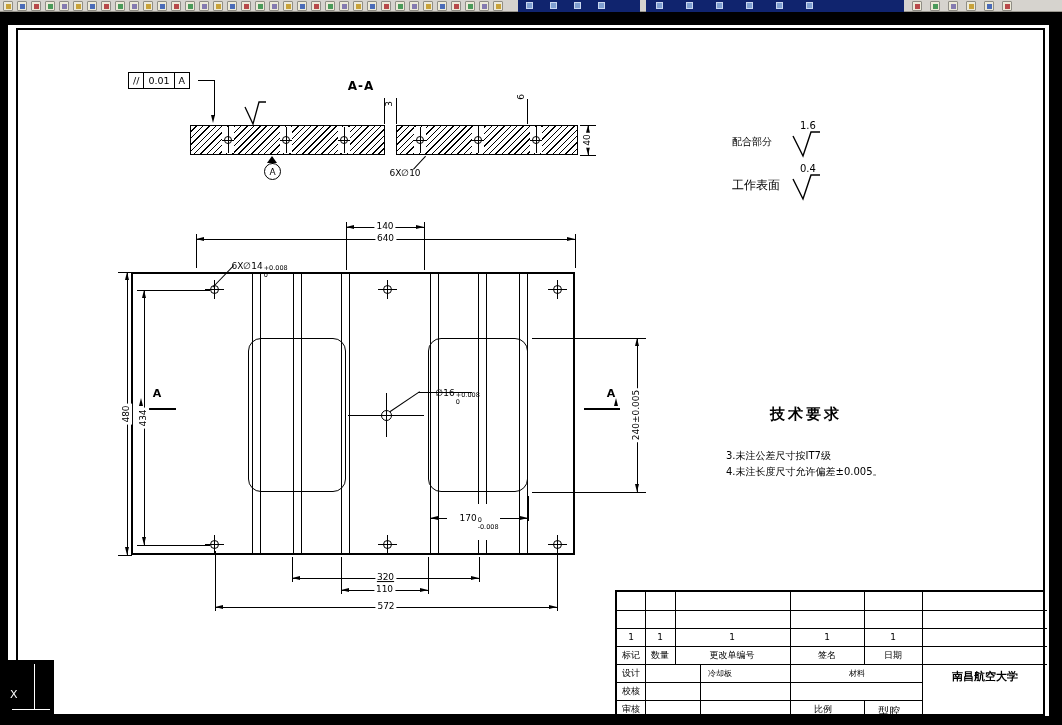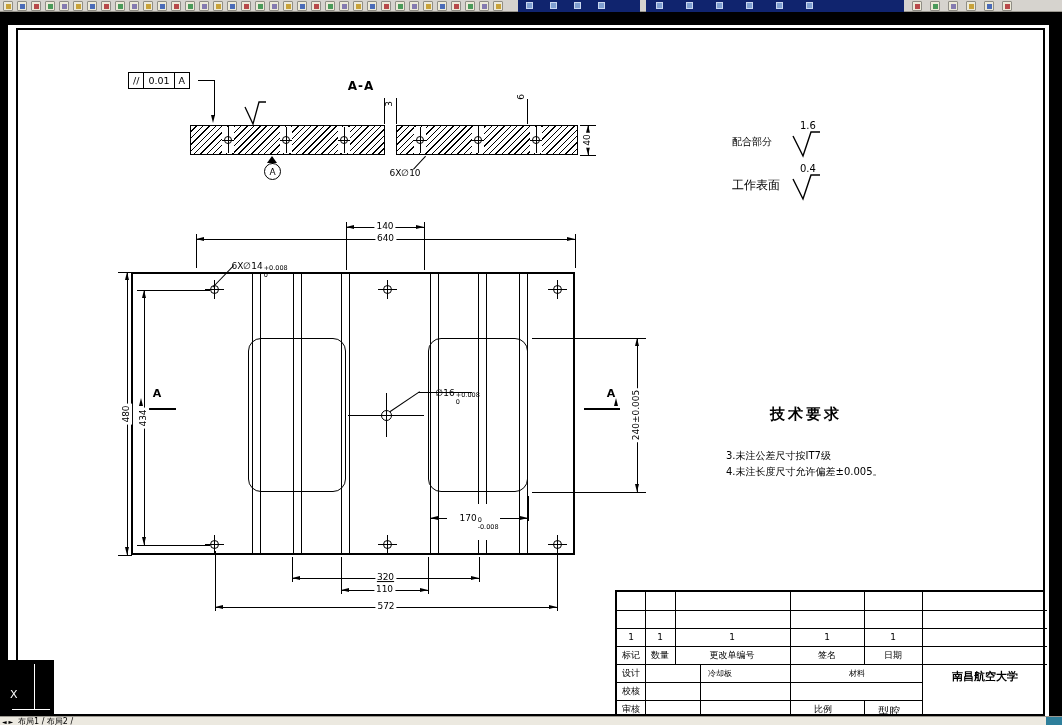--- a/index.html
+++ b/index.html
@@ -244,25 +244,20 @@
       <div class="tb-t" style="left: 196px; top: 117px; padding-left: 20px;">比例</div>
       <div class="tb-t" style="left: 272px; top: 119px; font-size: 11px;">型腔</div>
     </div>
 
   <div id="ucs">
     <div class="ucs-l" style="left:26px;top:4px;width:1px;height:46px"></div>
     <div class="ucs-l" style="left:4px;top:49px;width:38px;height:1px"></div>
     <span style="position:absolute;left:2px;top:28px;color:#fff;font-size:11px">X</span>
   </div>
 
-  <div id="statusbar">
-    <span class="nav">◄ ►</span>
-    <span class="tabs">布局1 / 布局2 /</span>
-    <div class="corner"></div>
-  </div>
 
 <div class="wstrip" style="left: 222px; top: 127px; width: 12px; height: 26px;"></div>
     <div class="hole sm" style="left: 224px; top: 136px; width: 8px; height: 8px;"></div>
     <div class="wstrip" style="left: 280px; top: 127px; width: 12px; height: 26px;"></div>
     <div class="hole sm" style="left: 282px; top: 136px; width: 8px; height: 8px;"></div>
     <div class="wstrip" style="left: 338px; top: 127px; width: 12px; height: 26px;"></div>
     <div class="hole sm" style="left: 340px; top: 136px; width: 8px; height: 8px;"></div>
     <div class="wstrip" style="left: 414px; top: 127px; width: 12px; height: 26px;"></div>
     <div class="hole sm" style="left: 416px; top: 136px; width: 8px; height: 8px;"></div>
     <div class="wstrip" style="left: 472px; top: 127px; width: 12px; height: 26px;"></div>

